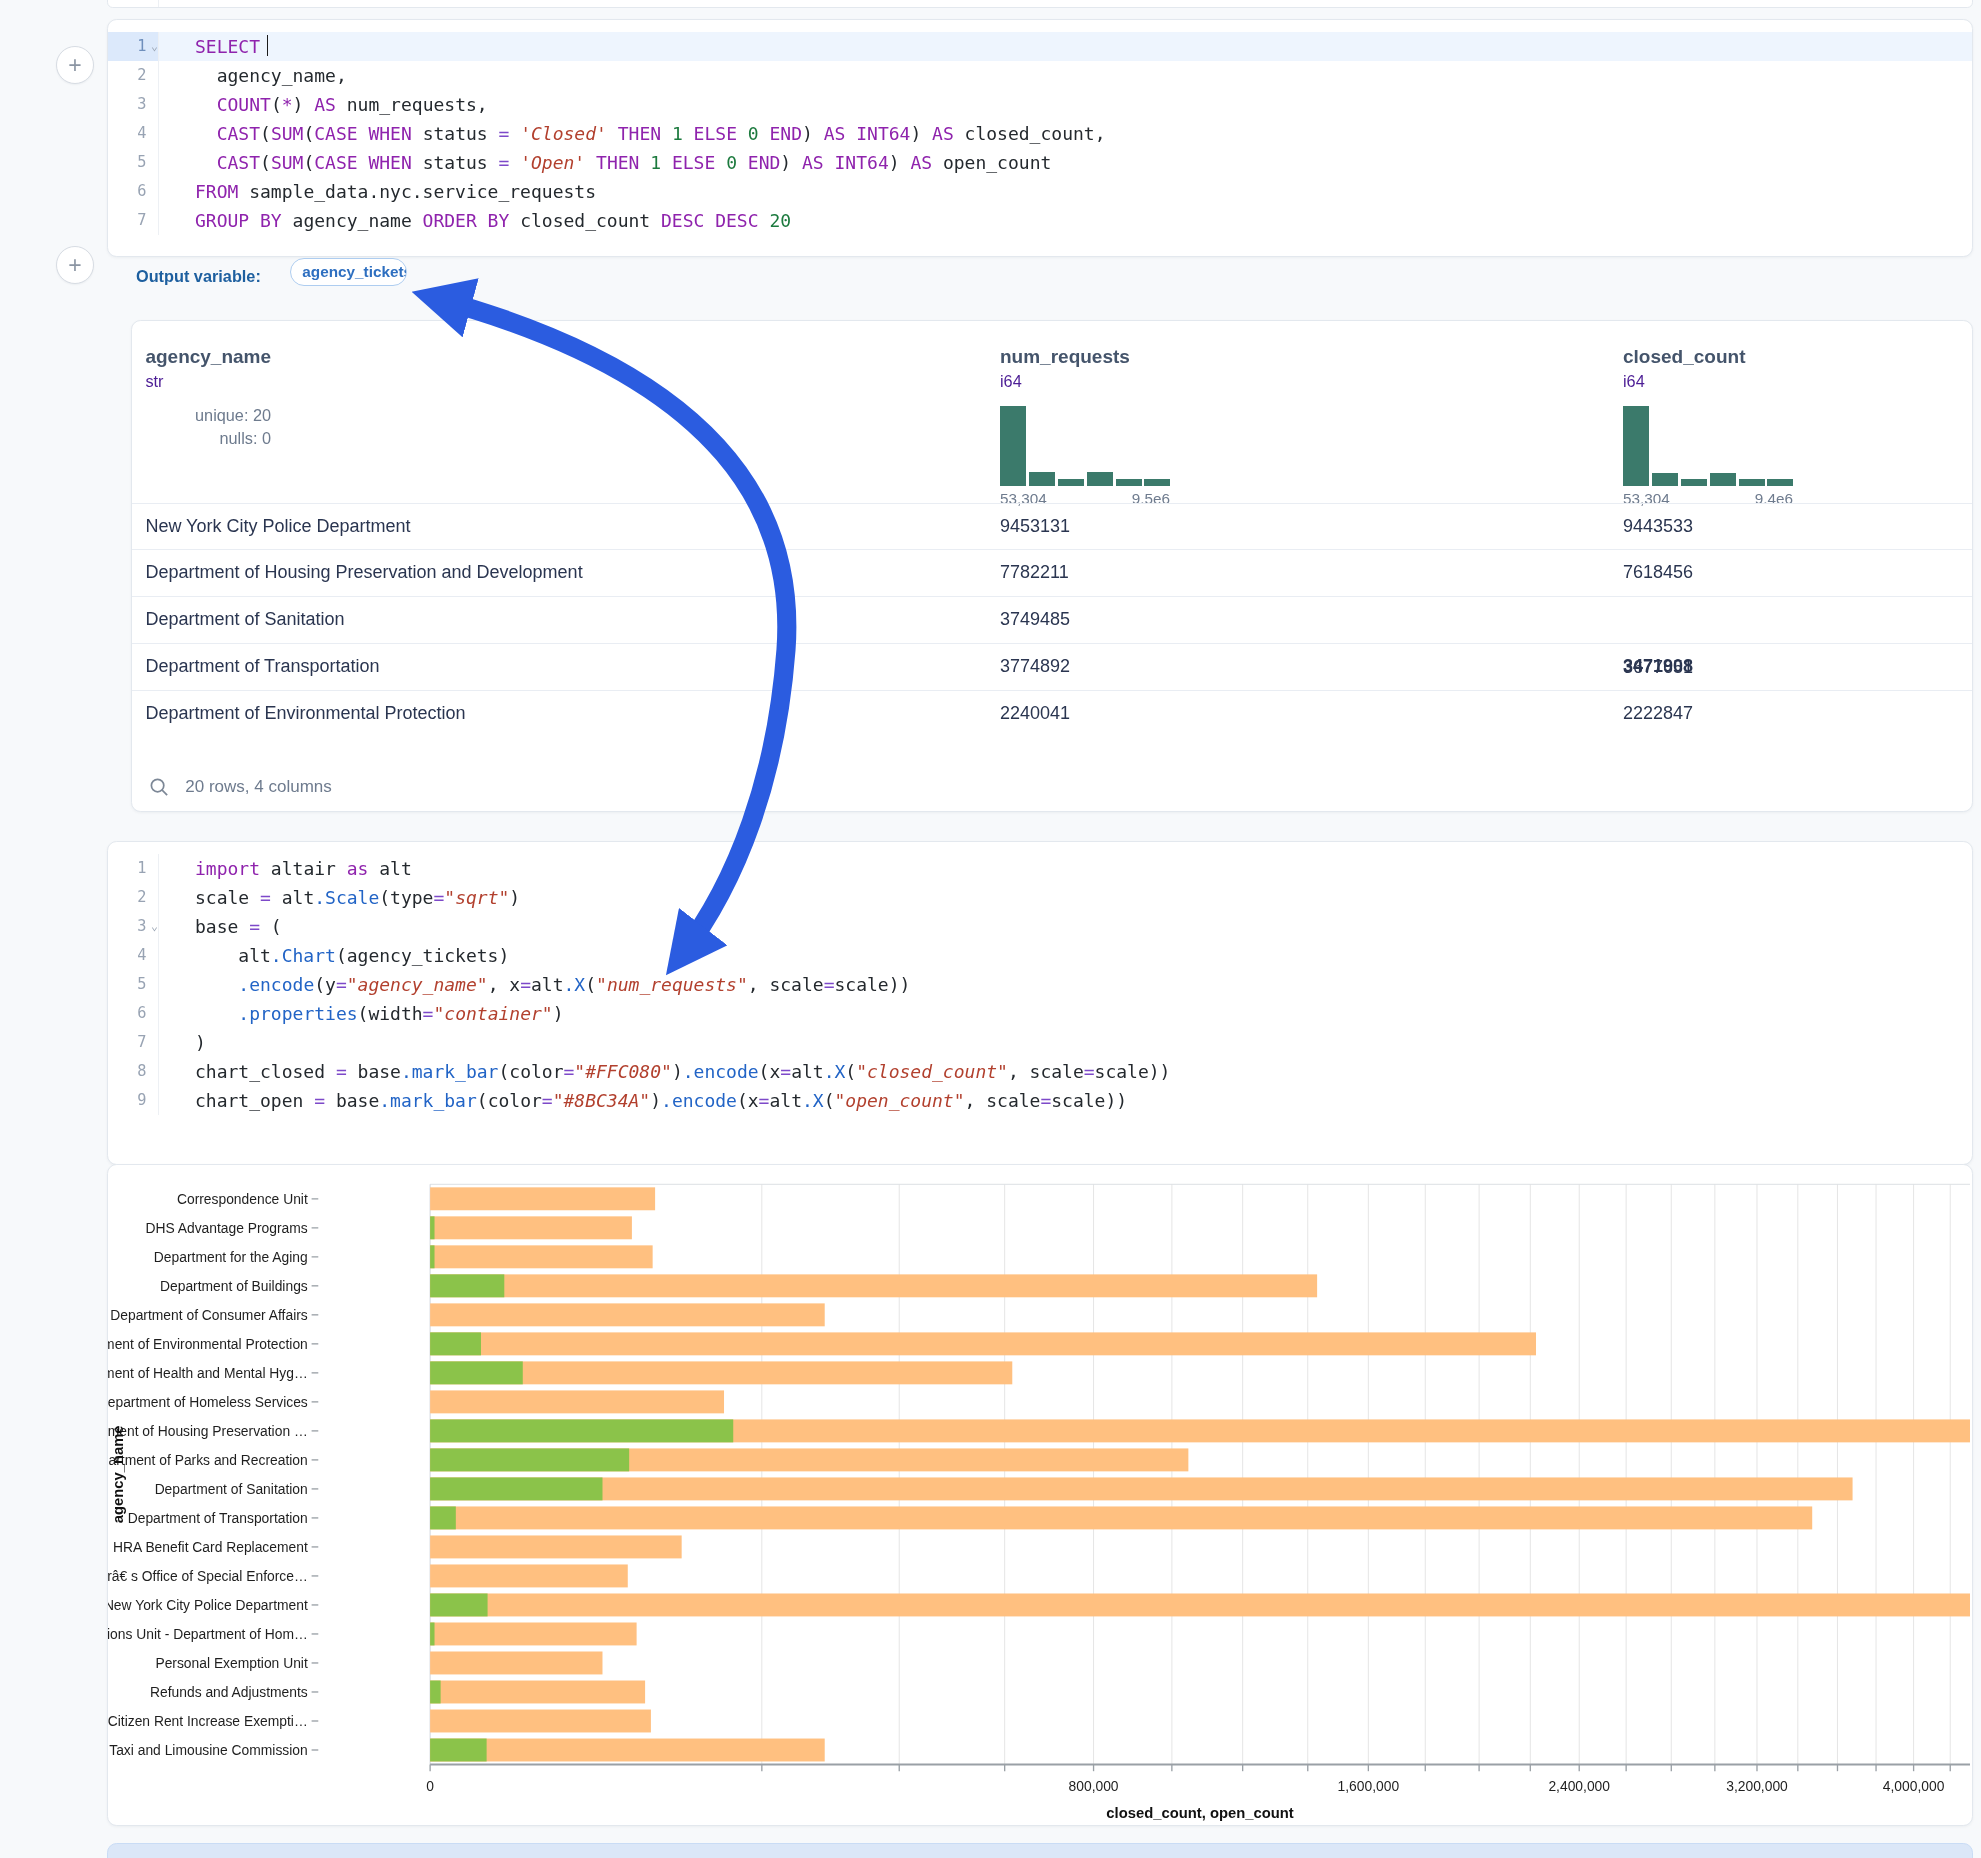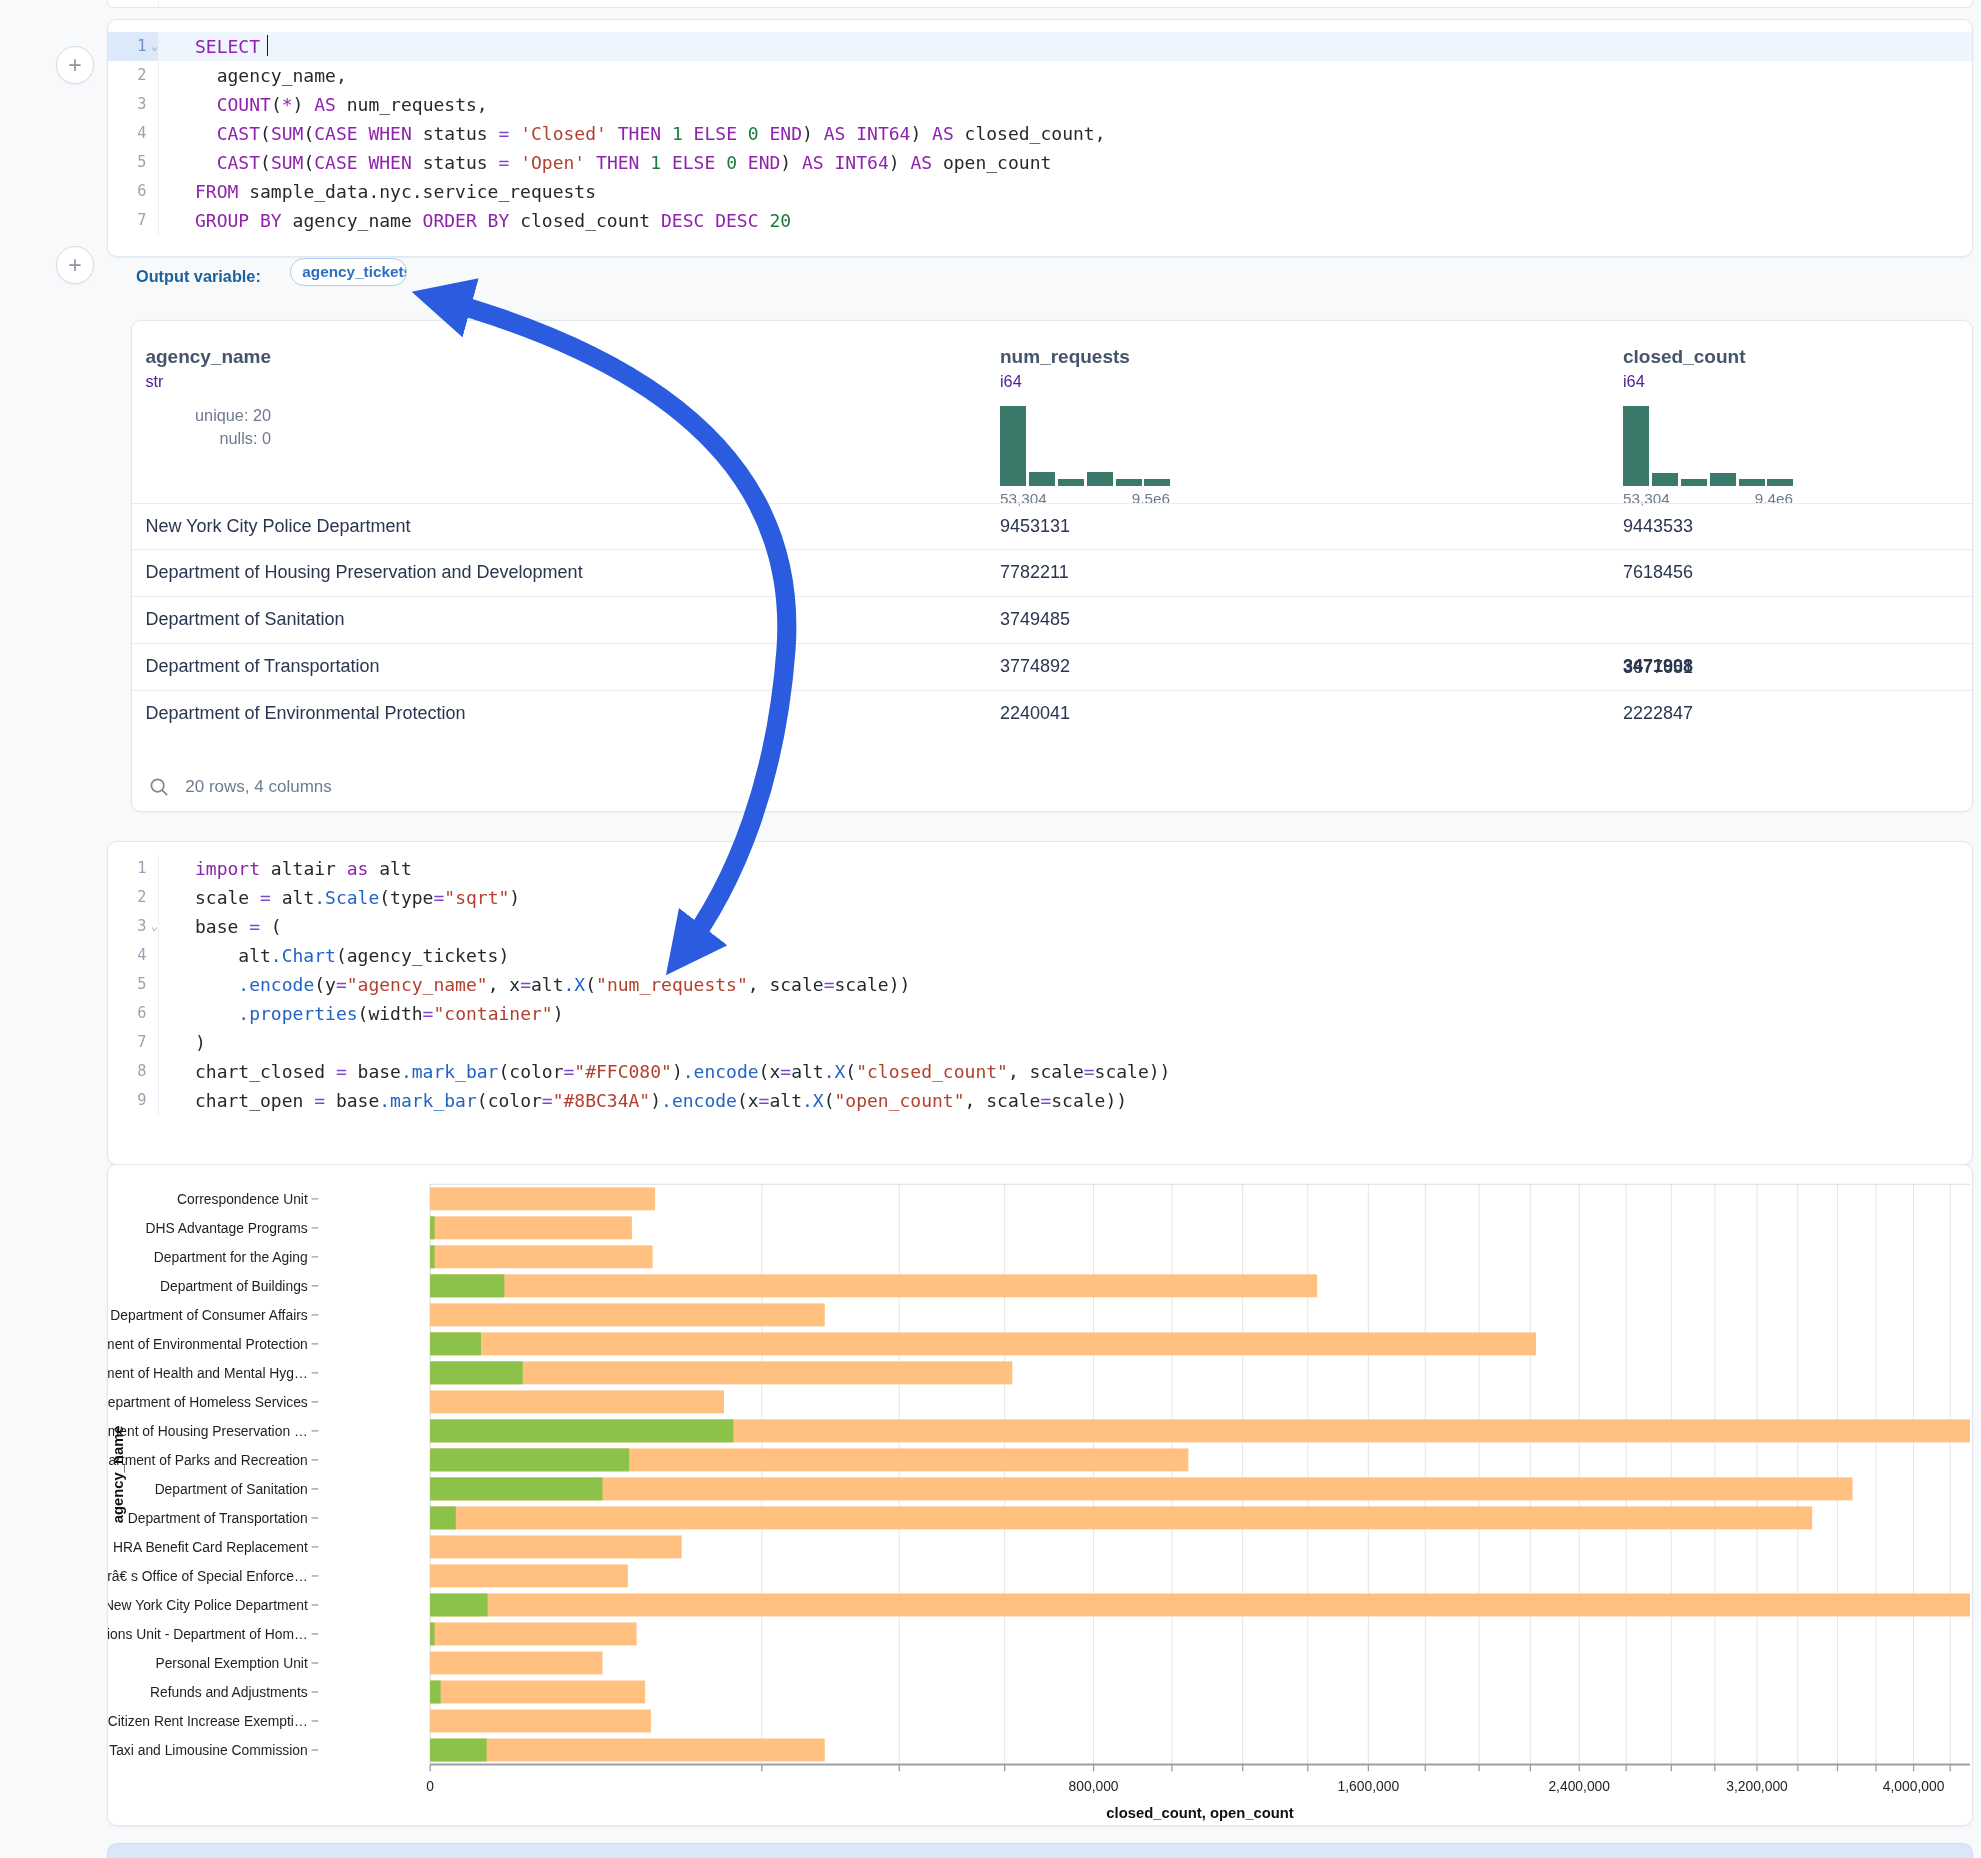--- a/index.html
+++ b/index.html
@@ -11,21 +11,21 @@
   .code-cell{overflow:hidden;}
   .cl{display:flex;align-items:center;height:29px;}
   .ln{width:50px;flex:0 0 50px;text-align:right;padding-right:11.5px;box-sizing:border-box;
       color:#98a3b3;font:15.3px/29px "DejaVu Sans Mono",monospace;position:relative;}
   .fold{position:absolute;right:0;top:0;color:#9aa5b4;font-size:11.5px;line-height:29px;width:11.5px;}
   .codewrap{border-left:1px solid #edf0f4;padding-left:36px;flex:1;
       font:18px/29px "DejaVu Sans Mono",monospace;white-space:pre;color:#24292e;}
   .cl.active{background:#eef5fe;}
   .cl.active .ln{background:#dce9fb;color:#6f8fbc;}
   .tk-kw{color:#8f23ad;}
-  .tk-str{color:#b2402e;}
+  .tk-str{color:#b2402e;font-style:italic;}
   .tk-num{color:#1c7a3e;}
   .tk-fn{color:#2264c6;}
   .tk-op{color:#7d49c9;}
   .tk-p,.tk-id{color:#24292e;}
   .cursor{display:inline-block;width:0;border-left:1.9px solid #1b1b1b;height:21px;
       vertical-align:-3.8px;margin-left:6.7px;}
   
   .plus-btn{position:absolute;width:38px;height:38px;border-radius:50%;background:#fff;
       border:1px solid #d7dce3;color:#8b95a3;font:300 23px/34px "Liberation Sans",sans-serif;
       text-align:center;cursor:pointer;box-shadow:0 1px 1.9px rgba(27,43,65,.05);}

